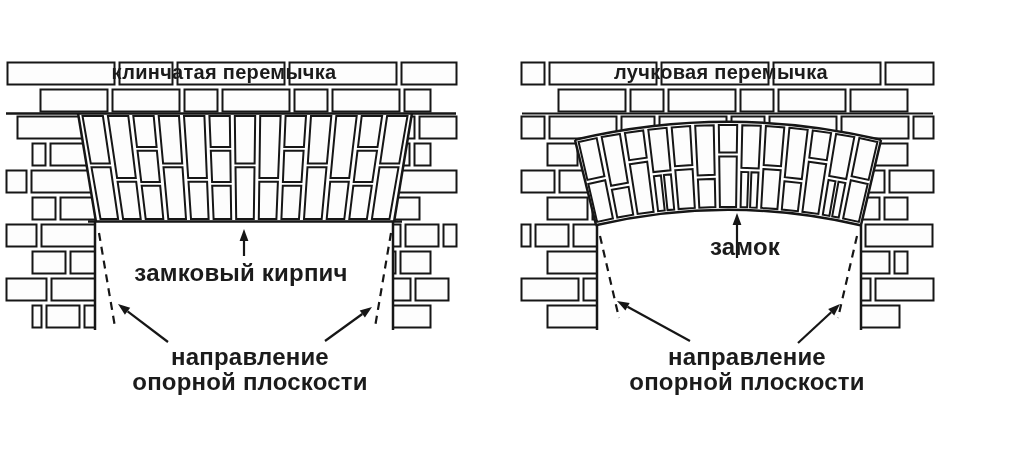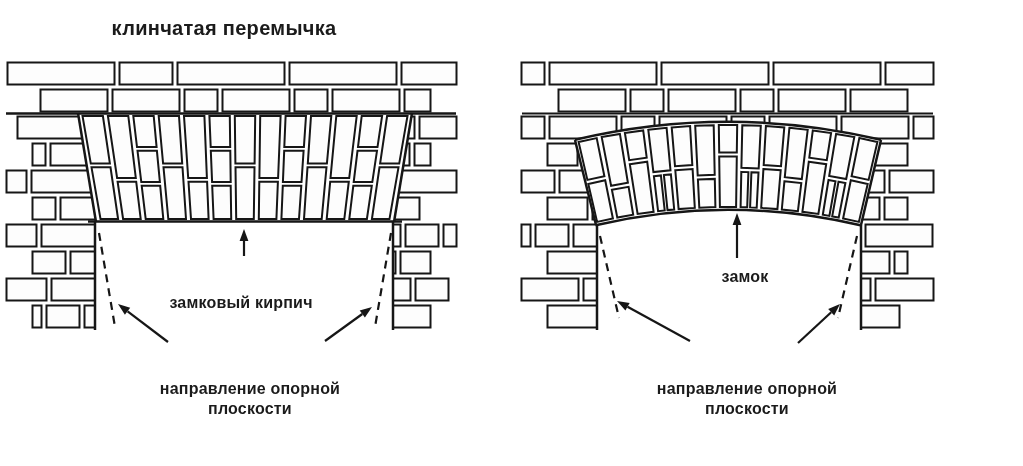--- a/index.html
+++ b/index.html
@@ -6,23 +6,23 @@
   .canvas{
     position:relative;width:1023px;height:466px;background:#ffffff;overflow:hidden;
     font-family:"Liberation Sans","DejaVu Sans",sans-serif;
   }
   svg{position:absolute;left:0;top:0;}
   .lbl{
     position:absolute;transform:translateX(-50%);
     color:#1b1b1b;font-weight:bold;text-align:center;white-space:nowrap;
     -webkit-font-smoothing:antialiased;
   }
-  .title{font-size:20px;letter-spacing:0.3px;}
-  .note{font-size:16px;letter-spacing:0.2px;margin-top:35px;}
-  .wrap{white-space:normal;width:250px;line-height:20px;}
+  .title{font-size:20px;letter-spacing:0.3px;margin-top:44px;}
+  .note{font-size:24px;letter-spacing:0.2px;}
+  .wrap{white-space:normal;width:250px;line-height:25px;}
 </style>
 </head>
 <body>
 
 <div class="canvas">
 
   <svg id="drawing" width="1023" height="466" viewBox="0 0 1023 466">
       <g>
         <rect x="7.5" y="62.5" width="107.0" height="22.0" fill="#fdfdfd" stroke="#161616" stroke-width="2"></rect>
         <rect x="119.5" y="62.5" width="53.0" height="22.0" fill="#fdfdfd" stroke="#161616" stroke-width="2"></rect>
@@ -268,20 +268,21 @@
         <path d="M737.0,213.0 L741.4,225.0 L732.6,225.0 Z" fill="#161616"></path>
         <line x1="690.0" y1="341.0" x2="627.5" y2="306.8" stroke="#161616" stroke-width="2.2" stroke-linecap="butt"></line>
         <path d="M617.0,301.0 L629.6,302.9 L625.4,310.6 Z" fill="#161616"></path>
         <line x1="798.0" y1="343.0" x2="831.2" y2="312.2" stroke="#161616" stroke-width="2.2" stroke-linecap="butt"></line>
         <path d="M840.0,304.0 L834.2,315.4 L828.2,308.9 Z" fill="#161616"></path>
       </g>
     </svg>
 
   <div class="lbl title" style="left:224px;top:17px;">клинчатая перемычка</div>
 
+  <div class="lbl title" style="left:721px;top:17px;">лучковая перемычка</div>
 
   <div class="lbl note" style="left:241px;top:259px;">замковый кирпич</div>
 
   <div class="lbl note" style="left:745px;top:233px;">замок</div>
 
   <div class="lbl note wrap" style="left:250px;top:344px;">направление опорной плоскости</div>
 
   <div class="lbl note wrap" style="left:747px;top:344px;">направление опорной плоскости</div>
 </div>
 

